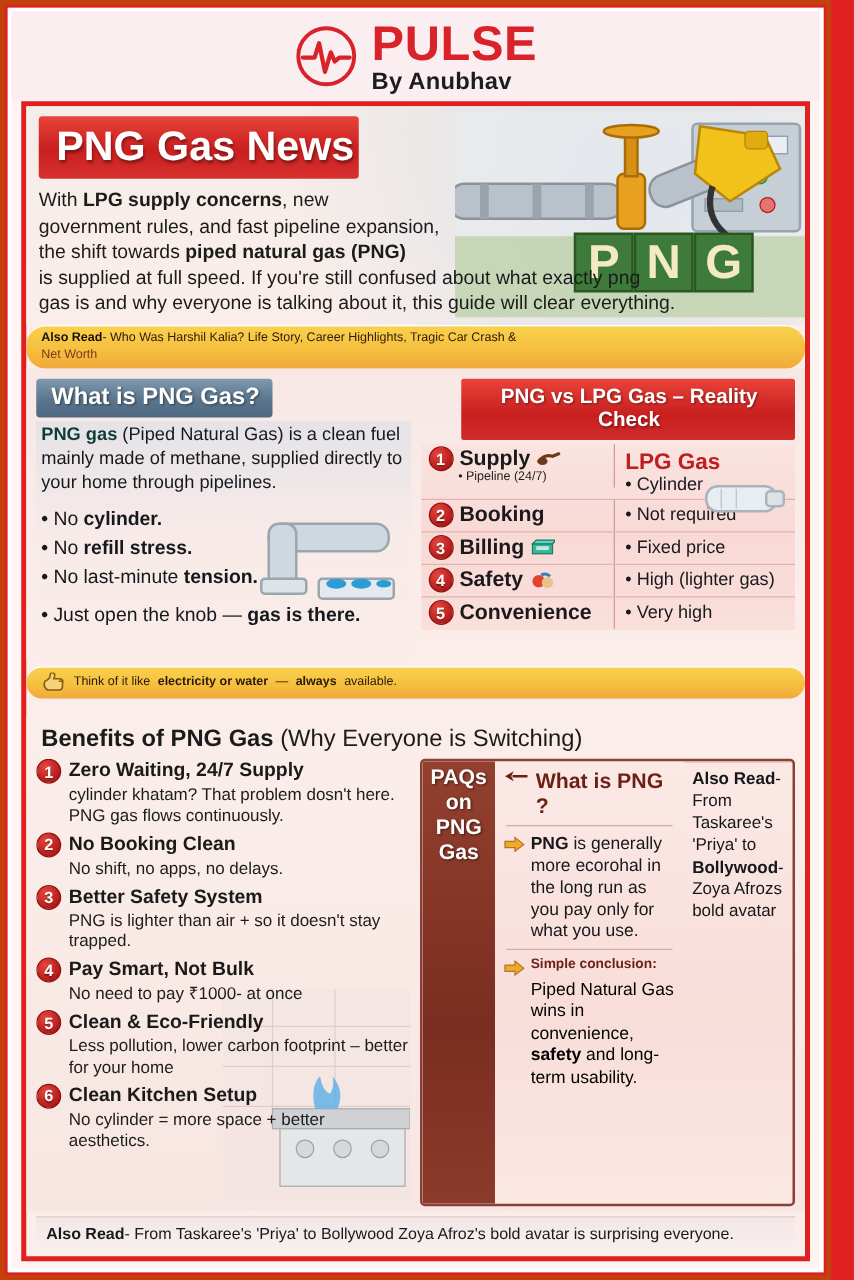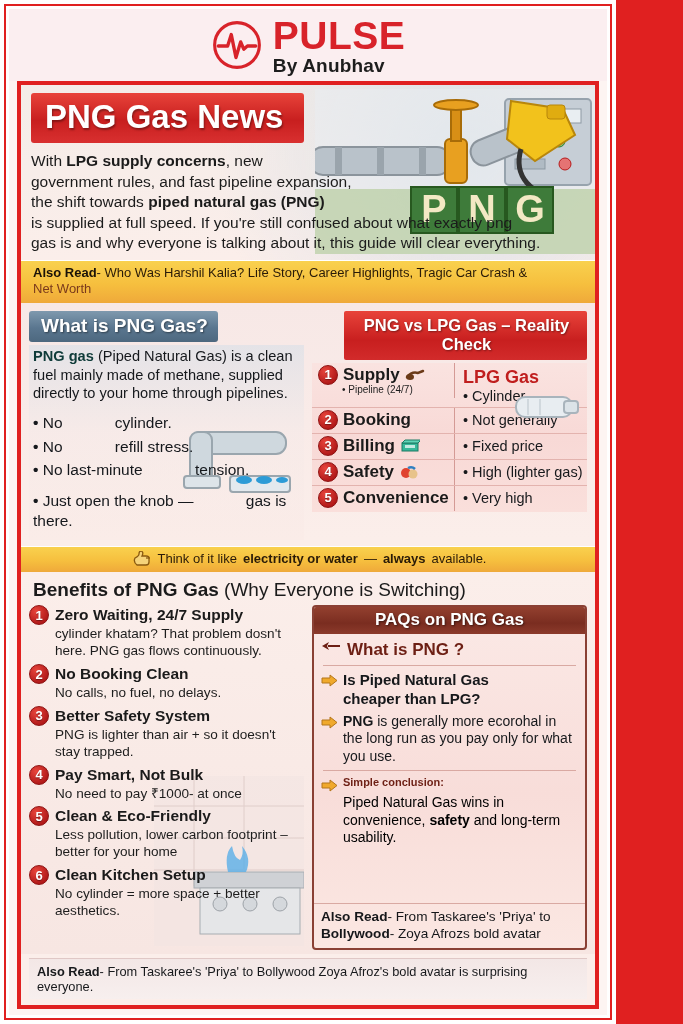--- a/index.html
+++ b/index.html
@@ -4,22 +4,22 @@
 <style>
   * { box-sizing: border-box; margin:0; padding:0; }
   html, body {
     width:683px; height:1024px;
     font-family: "Liberation Sans", sans-serif;
     background:#e02020;
     overflow:hidden;
   }
   .poster {
     position:relative;
-    width:616px; height:1024px;
-    background:#ffffff;
+    width:665px; height:1024px;
+    background:#c2410c;
     padding:6px;
   }
   .poster-inner {
     position:relative;
     width:100%; height:100%;
     background:#fdf4f2;
     border:3px solid #fff;
     outline:2px solid #e02020;
     display:flex; flex-direction:column;
   }
@@ -59,41 +59,42 @@
     padding:8px 10px 6px 10px;
     background:
       radial-gradient(circle at 78% 40%, rgba(197,216,230,.55), rgba(253,240,236,0) 55%),
       linear-gradient(180deg,#f4ece8 0%, #fbeeea 100%);
     overflow:hidden;
   }
   .hero-title {
     display:inline-block;
     background:linear-gradient(180deg,#e8433a 0%, #c81f1f 55%, #d93030 100%);
     color:#fff; font-size:33px; font-weight:bold;
-    padding:5px 21px 7px 14px;
+    padding:5px 4px 7px 14px;
     border-radius:3px;
     text-shadow:1px 2px 2px rgba(0,0,0,.35);
     position:relative; z-index:3;
   }
   .hero-art {
     position:absolute; right:0; top:4px; width:280px; height:165px; z-index:1;
   }
   .hero-text {
     position:relative; z-index:3;
     margin-top:8px;
     font-size:15.5px; line-height:1.33; color:#1b1b1b;
   }
   .hero-text b { font-weight:bold; }
 
   
   .strip-yellow {
     background:linear-gradient(180deg,#f9d14e 0%, #f6bf3e 55%, #efa93a 100%);
     padding:4px 10px 5px 12px;
-    font-size:13px; line-height:1.25; color:#2a1b08;
+    font-size:10px; line-height:1.25; color:#2a1b08;
     border-top:1px solid #fff;
+    border-radius:16px;
   }
   .strip-yellow .lbl { font-weight:bold; color:#1a1208; }
   .strip-yellow .muted { color:#7a3a1c; }
 
   
   .mid {
     display:flex; gap:8px;
     padding:8px 8px 0 8px;
     background:linear-gradient(180deg,#f7e8e6 0%, #fbeeea 100%);
   }
@@ -127,21 +128,21 @@
       linear-gradient(180deg, rgba(205,220,232,.45) 0%, rgba(240,232,232,.25) 45%, rgba(249,232,228,.35) 100%);
     min-height:190px;
     overflow:hidden;
   }
   .whatis-art { position:absolute; right:2px; bottom:36px; width:130px; height:90px; z-index:1; }
   .whatis-body p, .whatis-body ul { position:relative; z-index:2; }
   .whatis-lead b { color:#0f3b39; }
   .whatis-body ul { list-style:none; margin-top:10px; }
   .whatis-body li { margin:3px 0; font-size:15.5px; }
   .whatis-body li::before { content:"• "; font-weight:bold; }
-  .whatis-body li b { font-weight:normal;margin-left:48px; }
+  .whatis-body li b { font-weight:bold; }
   .li-gap { margin-top:11px !important; }
 
   
   .cmp {
     margin-top:3px;
     background:linear-gradient(180deg,#fae3e0 0%, #f8d9d6 50%, #fadfdb 100%);
     position:relative;
     overflow:hidden;
   }
   .cmp-art { position:absolute; right:3px; top:26px; width:74px; height:34px; }
@@ -168,21 +169,21 @@
     text-shadow:0 1px 1px rgba(0,0,0,.4);
   }
   .cmp-sub { font-size:10px; padding-left:24px; color:#1d1d1d; margin-top:-1px; }
   .hdr-lpg { font-size:18px; font-weight:bold; color:#c01e1e; }
   .mini-ico { width:20px; height:14px; display:inline-block; vertical-align:-2px; }
 
   
   .benefits-wrap {
     padding:4px 8px 4px 8px;
     background:linear-gradient(180deg,#fbeeea 0%, #f7e6e2 100%);
-    flex:1 1 auto; display:flex; flex-direction:column; min-height:0;
+    flex:1 1 auto; display:flex; flex-direction:column; min-height:0;margin-top:15px;
   }
   .benefits-head {
     font-size:19px; color:#1b1b1b; padding:3px 2px 4px 4px;
   }
   .benefits-head b { font-weight:bold; }
   .benefits-head span { font-weight:normal; }
   .bcols { display:flex; gap:8px; flex:1 1 auto; min-height:0; }
 
   .blist { flex:1 1 50%; position:relative; min-width:0; overflow:hidden; }
   .stove-art { position:absolute; right:0; bottom:4px; width:150px; height:170px; z-index:0; opacity:.85; }
@@ -195,21 +196,21 @@
     font-size:13.6px; line-height:1.24; color:#1d1d1d;
     padding-left:26px; margin-top:1px;
   }
 
   
   .faq {
     flex:1 1 50%; min-width:0;
     border:2px solid #8a4034;
     border-radius:4px;
     background:linear-gradient(180deg,#fbe9e6 0%, #f8ddd9 55%, #fbe7e2 100%);
-    display:flex; flex-direction:column;
+    display:flex; flex-direction:row;
     overflow:hidden;
   }
   .faq-head {
     background:linear-gradient(180deg,#93402f 0%, #7a2d20 60%, #8c3a2b 100%);
     color:#fff; font-size:17px; font-weight:bold; text-align:center;
     padding:3px 6px 4px 6px;
     text-shadow:1px 1px 2px rgba(0,0,0,.5);
   }
   .faq-body { padding:4px 7px 3px 7px; flex:1 1 auto; }
   .faq-q {
@@ -365,21 +366,21 @@
           </div>
 
           <div class="cmp-row">
             <div class="cmp-left">
               <div class="cmp-title">
                 <span class="num">2</span>
                 <span>Booking</span>
               </div>
             </div>
             <div class="cmp-right">
-                  <div>• Not generally</div>
+                  <div>• Not required</div>
                 </div>
           </div>
 
           <div class="cmp-row">
             <div class="cmp-left">
               <div class="cmp-title">
                 <span class="num">3</span>
                 <span>Billing</span>
                 <svg class="mini-ico" viewBox="0 0 20 14">
                       <rect x="2" y="4" width="16" height="8" fill="#37b89a" stroke="#1d7a64"></rect>
@@ -418,21 +419,21 @@
               </div>
             </div>
             <div class="cmp-right">
                   <div>• Very high</div>
                 </div>
           </div>
         </div>
       </div>
     </div>
 
-    <div class="strip-yellow" style="margin-top:6px;display:flex;align-items:center;gap:6px;justify-content:center;">
+    <div class="strip-yellow" style="margin-top:6px;display:flex;align-items:center;gap:6px;">
       <svg style="width:20px;height:16px;flex:0 0 20px;" viewBox="0 0 20 16">
         <path d="M3 7 q-2 4 2 7 h9 q3 0 3 -3 v-4 q0 -2 -3 -2 h-4 q2 -4 -1 -5 q-2 0 -2 3 q0 2 -4 4 z" fill="#f5d37a" stroke="#8a5a10" stroke-width="1.3"></path>
         <path d="M14 7 h4" stroke="#8a5a10" stroke-width="1.3"></path>
       </svg>
       <span>Think of it like </span>
           <b>electricity or water</b>
           <span> — </span>
           <b>always</b>
           <span> available.</span>
     </div>
@@ -463,21 +464,21 @@
                   <span class="num">1</span>
                   <span>Zero Waiting, 24/7 Supply</span>
                 </div>
             <div class="bitem-sub">cylinder khatam? That problem dosn't here. PNG gas flows continuously.</div>
           </div>
           <div class="bitem">
             <div class="bitem-head">
                   <span class="num">2</span>
                   <span>No Booking Clean</span>
                 </div>
-            <div class="bitem-sub">No calls, no fuel, no delays.</div>
+            <div class="bitem-sub">No shift, no apps, no delays.</div>
           </div>
           <div class="bitem">
             <div class="bitem-head">
                   <span class="num">3</span>
                   <span>Better Safety System</span>
                 </div>
             <div class="bitem-sub">PNG is lighter than air + so it doesn't stay trapped.</div>
           </div>
           <div class="bitem">
             <div class="bitem-head">
@@ -509,26 +510,20 @@
             <div class="faq-q">
               <svg style="width:20px;height:12px;flex:0 0 20px;" viewBox="0 0 20 12">
                     <path d="M1 6 L8 2 L6 6 L8 10 Z" fill="#6d1f14"></path>
                     <path d="M7 6 H19" stroke="#6d1f14" stroke-width="2"></path>
                   </svg>
               <span>What is PNG ?</span>
             </div>
 
             <div class="faq-sep"></div>
 
-            <div class="faq-p">
-              <svg class="arrow" viewBox="0 0 17 13">
-                    <path d="M1 4 H9 V1 L16 6.5 L9 12 V9 H1 Z" fill="#f0a92c" stroke="#b4761a"></path>
-                  </svg>
-              <span style="font-size:15px;"><b>Is Piped Natural Gas</b><br><b style="font-weight:bold;">cheaper than LPG?</b></span>
-            </div>
 
             <div class="faq-p">
               <svg class="arrow" viewBox="0 0 17 13">
                     <path d="M1 4 H9 V1 L16 6.5 L9 12 V9 H1 Z" fill="#f0a92c" stroke="#b4761a"></path>
                   </svg>
               <span><b>PNG</b><span> is generally more ecorohal in the long run as you pay only for what you use.</span></span>
             </div>
 
             <div class="faq-sep"></div>
 

